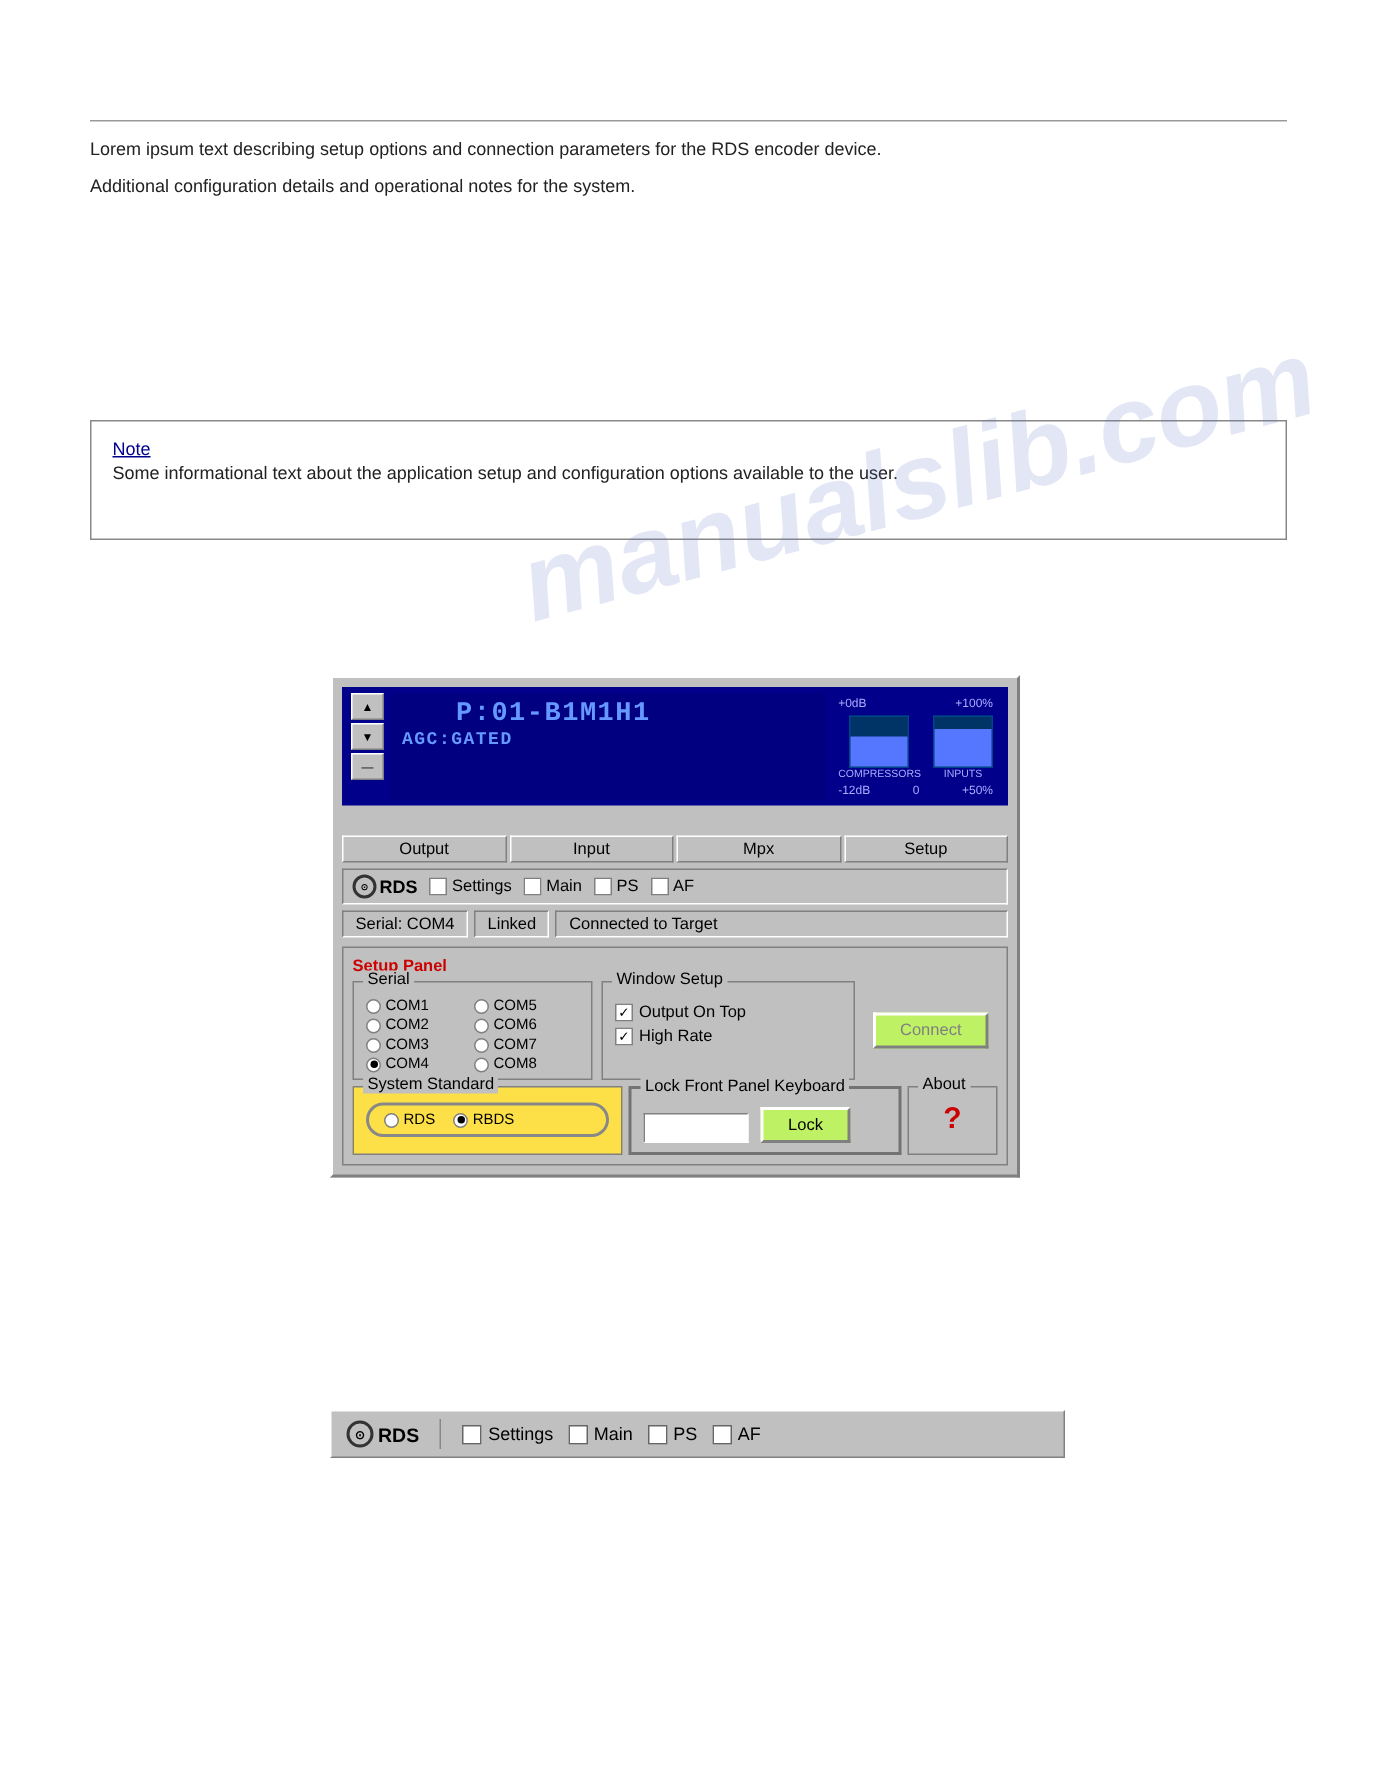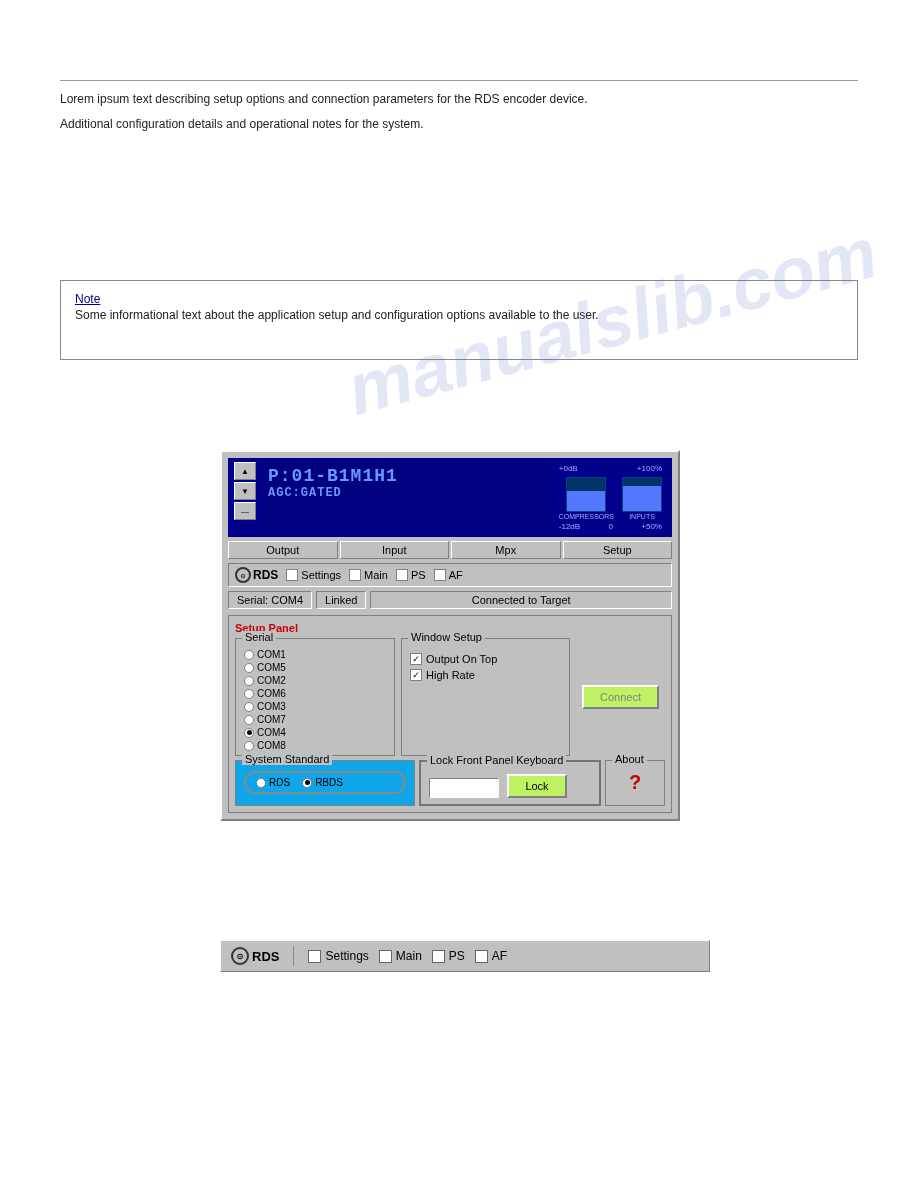--- a/index.html
+++ b/index.html
@@ -128,20 +128,21 @@
       padding: 4px 8px;
       color: #4488ff;
       font-family: 'Courier New', monospace;
     }
 
     .display-line1 {
       font-size: 18px;
       font-weight: bold;
       color: #6699ff;
       letter-spacing: 1px;
+      margin-left: 36px;
     }
 
     .display-line2 {
       font-size: 12px;
       font-weight: bold;
       color: #6699ff;
       letter-spacing: 1px;
     }
 
     
@@ -153,20 +154,21 @@
 
     .nav-tab {
       flex: 1;
       background: #c0c0c0;
       border: 1px solid;
       border-color: #ffffff #808080 #808080 #ffffff;
       padding: 2px 4px;
       text-align: center;
       font-size: 11px;
       cursor: pointer;
+      margin-top: 16px;
     }
 
     
     .rds-row {
       display: flex;
       align-items: center;
       gap: 8px;
       background: #c0c0c0;
       border: 1px solid;
       border-color: #808080 #ffffff #ffffff #808080;
@@ -221,21 +223,21 @@
     .status-cell {
       border: 1px solid;
       border-color: #808080 #ffffff #ffffff #808080;
       padding: 2px 8px;
       font-size: 11px;
       background: #c0c0c0;
     }
 
     .status-cell.wide {
       flex: 1;
-      text-align: center;
+      text-align: left;
     }
 
     .setup-title {
       color: #cc0000;
       font-size: 11px;
       font-weight: bold;
       margin-bottom: 4px;
     }
 
     .setup-row {
@@ -255,21 +257,21 @@
       position: absolute;
       top: -8px;
       left: 6px;
       background: #c0c0c0;
       padding: 0 3px;
       font-size: 11px;
     }
 
     .radio-grid {
       display: grid;
-      grid-template-columns: 1fr;
+      grid-template-columns: 1fr 1fr;
       gap: 2px;
       margin-top: 6px;
     }
 
     .radio-item {
       display: flex;
       align-items: center;
       gap: 3px;
       font-size: 10px;
     }
@@ -363,21 +365,21 @@
       display: flex;
       gap: 4px;
       margin-top: 4px;
     }
 
     
     .sys-std-group {
       border: 1px solid #808080;
       padding: 4px 8px 6px;
       position: relative;
-      background: #0ea5e9;
+      background: #fde047;
       flex: 1;
     }
 
     .sys-std-group-inner {
       border: 2px solid #888;
       border-radius: 12px;
       padding: 4px 10px;
       display: flex;
       align-items: center;
       gap: 12px;

